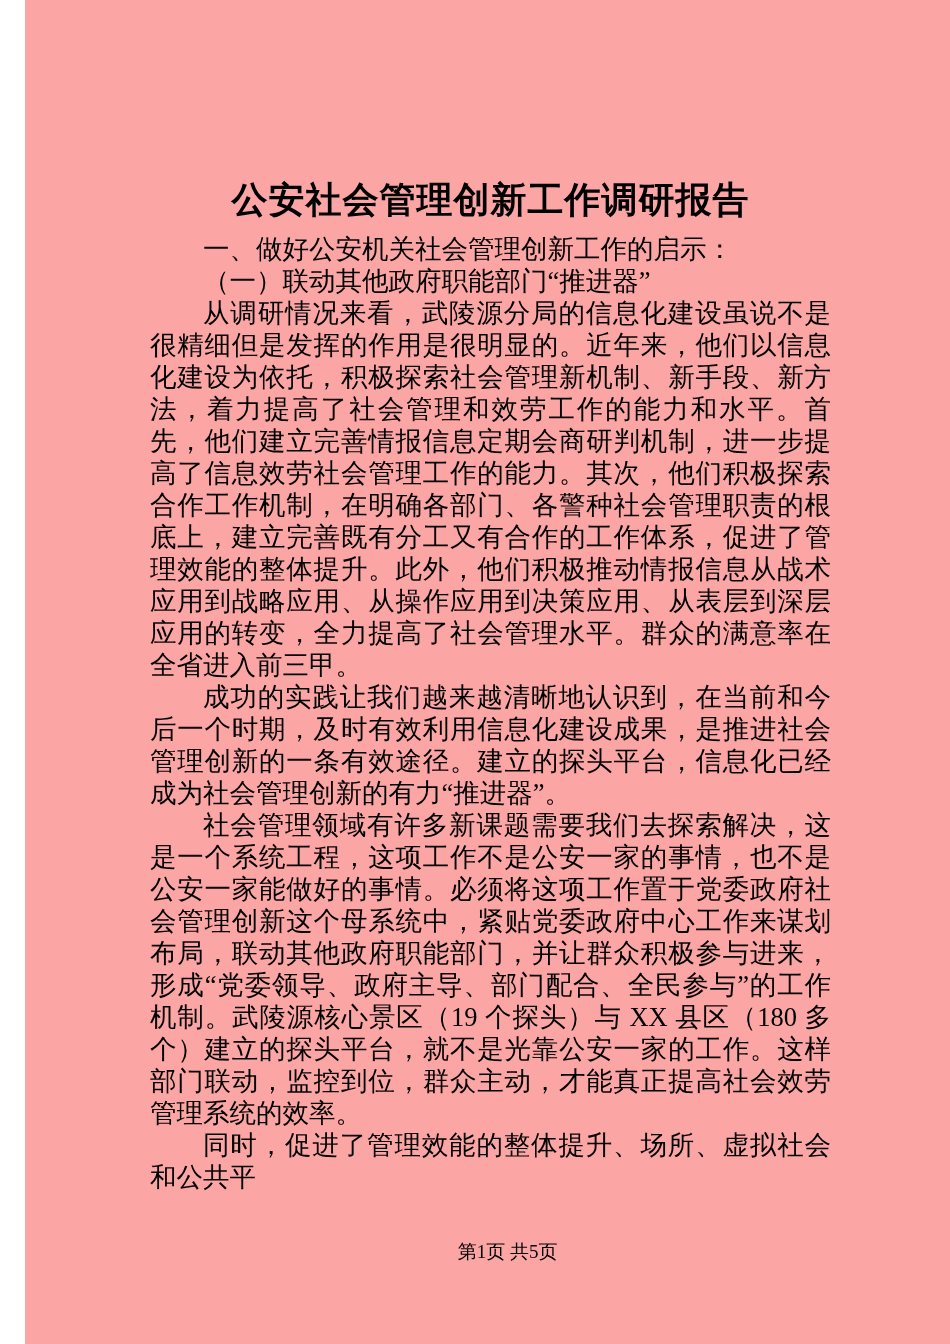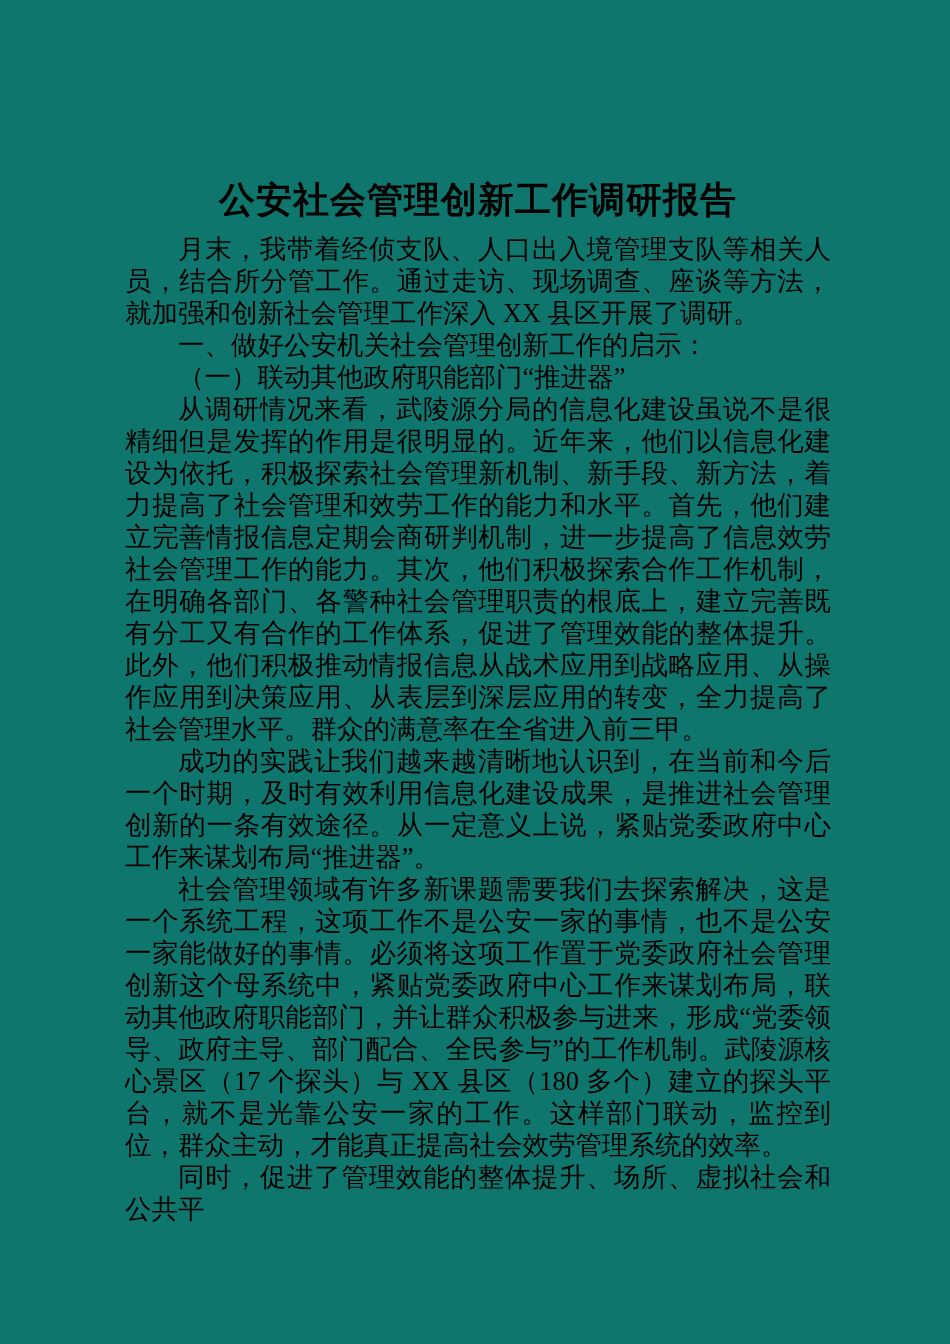--- a/index.html
+++ b/index.html
@@ -13,21 +13,22 @@
     position: relative;
     overflow: hidden;
     font-family: "Liberation Serif", "DejaVu Serif", serif;
     color: #000000;
   }
   .page {
     position: absolute;
     inset: 0;
     box-sizing: border-box;
     padding: 176px 119px 16px 125px;
-    background: #0f766e;
+    background: #fca5a5;
+    margin-left: 25px;
   }
   .doc-title {
     margin: 0 0 9px 0;
     font-size: 36px;
     line-height: 48px;
     font-weight: bold;
     text-align: center;
     letter-spacing: 1px;
   }
   .para {
@@ -50,23 +51,25 @@
   }
 </style>
 </head>
 <body>
 
 <div class="page">
 
   <h1 class="doc-title">公安社会管理创新工作调研报告</h1>
 
   <div>
-    <p class="para">月末，我带着经侦支队、人口出入境管理支队等相关人员，结合所分管工作。通过走访、现场调查、座谈等方法，就加强和创新社会管理工作深入 XX 县区开展了调研。</p>
     <p class="para">一、做好公安机关社会管理创新工作的启示：</p>
     <p class="para">（一）联动其他政府职能部门“推进器”</p>
     <p class="para">从调研情况来看，武陵源分局的信息化建设虽说不是很精细但是发挥的作用是很明显的。近年来，他们以信息化建设为依托，积极探索社会管理新机制、新手段、新方法，着力提高了社会管理和效劳工作的能力和水平。首先，他们建立完善情报信息定期会商研判机制，进一步提高了信息效劳社会管理工作的能力。其次，他们积极探索合作工作机制，在明确各部门、各警种社会管理职责的根底上，建立完善既有分工又有合作的工作体系，促进了管理效能的整体提升。此外，他们积极推动情报信息从战术应用到战略应用、从操作应用到决策应用、从表层到深层应用的转变，全力提高了社会管理水平。群众的满意率在全省进入前三甲。</p>
-    <p class="para">成功的实践让我们越来越清晰地认识到，在当前和今后一个时期，及时有效利用信息化建设成果，是推进社会管理创新的一条有效途径。从一定意义上说，紧贴党委政府中心工作来谋划布局“推进器”。</p>
-    <p class="para">社会管理领域有许多新课题需要我们去探索解决，这是一个系统工程，这项工作不是公安一家的事情，也不是公安一家能做好的事情。必须将这项工作置于党委政府社会管理创新这个母系统中，紧贴党委政府中心工作来谋划布局，联动其他政府职能部门，并让群众积极参与进来，形成“党委领导、政府主导、部门配合、全民参与”的工作机制。武陵源核心景区（17 个探头）与 XX 县区（180 多个）建立的探头平台，就不是光靠公安一家的工作。这样部门联动，监控到位，群众主动，才能真正提高社会效劳管理系统的效率。</p>
+    <p class="para">成功的实践让我们越来越清晰地认识到，在当前和今后一个时期，及时有效利用信息化建设成果，是推进社会管理创新的一条有效途径。建立的探头平台，信息化已经成为社会管理创新的有力“推进器”。</p>
+    <p class="para">社会管理领域有许多新课题需要我们去探索解决，这是一个系统工程，这项工作不是公安一家的事情，也不是公安一家能做好的事情。必须将这项工作置于党委政府社会管理创新这个母系统中，紧贴党委政府中心工作来谋划布局，联动其他政府职能部门，并让群众积极参与进来，形成“党委领导、政府主导、部门配合、全民参与”的工作机制。武陵源核心景区（19 个探头）与 XX 县区（180 多个）建立的探头平台，就不是光靠公安一家的工作。这样部门联动，监控到位，群众主动，才能真正提高社会效劳管理系统的效率。</p>
     <p class="para">同时，促进了管理效能的整体提升、场所、虚拟社会和公共平</p>
   </div>
 
+  <div class="page-footer">
+    <span>第1页  共5页</span>
+  </div>
 
 </div>
 
 </body></html>

